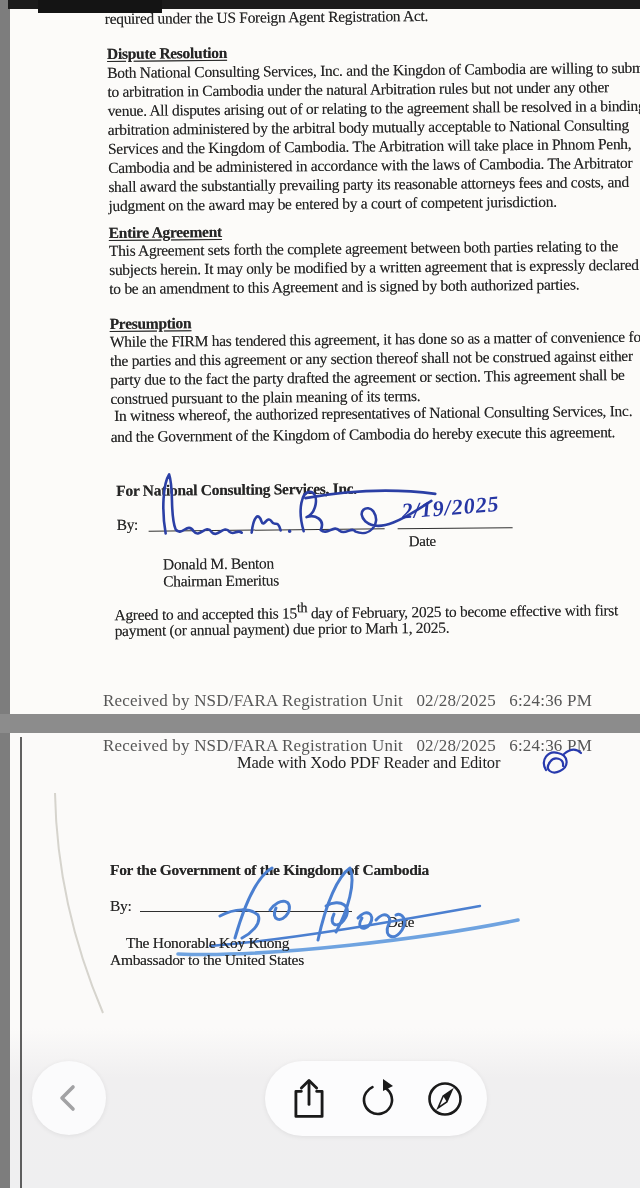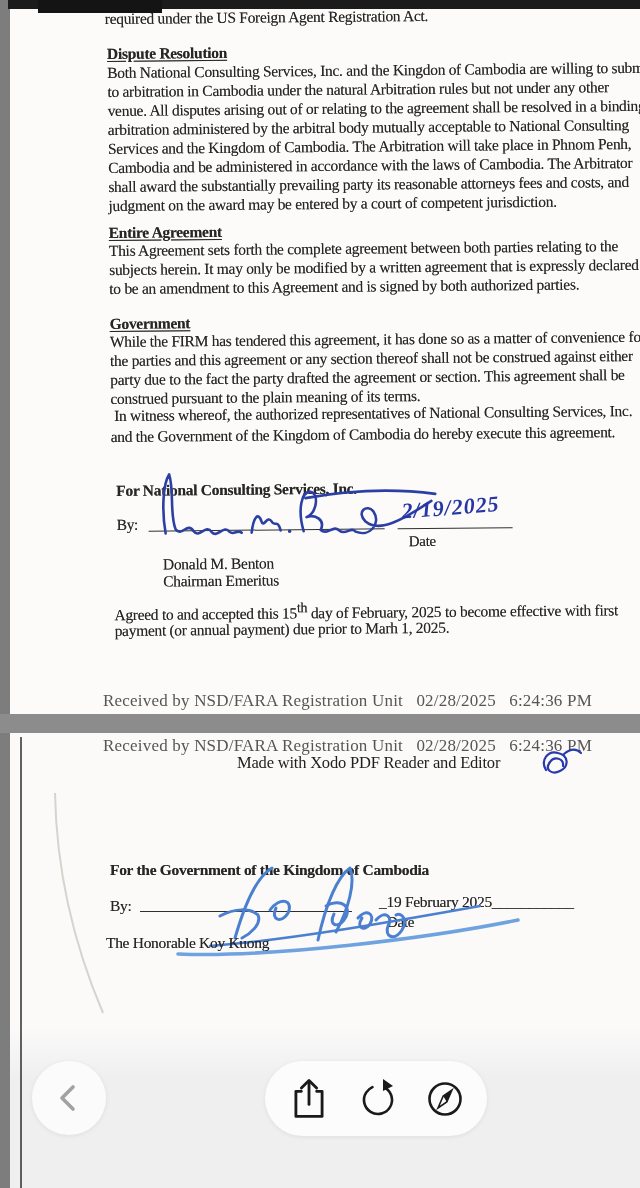--- a/index.html
+++ b/index.html
@@ -67,21 +67,21 @@
     <div class="tline" style="left:110px;top:140px">Services and the Kingdom of Cambodia. The Arbitration will take place in Phnom Penh,</div>
     <div class="tline" style="left:110px;top:159px">Cambodia and be administered in accordance with the laws of Cambodia. The Arbitrator</div>
     <div class="tline" style="left:110px;top:178px">shall award the substantially prevailing party its reasonable attorneys fees and costs, and</div>
     <div class="tline" style="left:110px;top:197px">judgment on the award may be entered by a court of competent jurisdiction.</div>
 
     <div class="tline thead" style="left:110px;top:224px">Entire Agreement</div>
     <div class="tline" style="left:110px;top:242px">This Agreement sets forth the complete agreement between both parties relating to the</div>
     <div class="tline" style="left:110px;top:261px">subjects herein. It may only be modified by a written agreement that is expressly declared</div>
     <div class="tline" style="left:110px;top:280px">to be an amendment to this Agreement and is signed by both authorized parties.</div>
 
-    <div class="tline thead" style="left:110px;top:315px">Government</div>
+    <div class="tline thead" style="left:110px;top:315px">Presumption</div>
     <div class="tline" style="left:110px;top:333px">While the FIRM has tendered this agreement, it has done so as a matter of convenience for</div>
     <div class="tline" style="left:110px;top:352px">the parties and this agreement or any section thereof shall not be construed against either</div>
     <div class="tline" style="left:110px;top:371px">party due to the fact the party drafted the agreement or section. This agreement shall be</div>
     <div class="tline" style="left:110px;top:390px">construed pursuant to the plain meaning of its terms.</div>
 
     <div class="tline" style="left:110px;top:407px"> In witness whereof, the authorized representatives of National Consulting Services, Inc.</div>
     <div class="tline" style="left:110px;top:428px">and the Government of the Kingdom of Cambodia do hereby execute this agreement.</div>
 
     <div class="tline tbold" style="left:115px;top:482px">For National Consulting Services, Inc.</div>
     <div class="tline" style="left:115px;top:516px">By:</div>
@@ -112,36 +112,36 @@
   <div class="xodo" style="left:237px;top:753px">Made with Xodo PDF Reader and Editor</div>
 
   <svg style="left:534px;top:746px" width="50" height="36" viewBox="0 0 50 36" fill="none" stroke="#2739ad" stroke-width="2.2" stroke-linecap="round">
     <path d="M12,24 C6,14 14,4 24,7 C34,9 36,20 26,25 C18,29 10,24 16,16 C20,10 30,12 29,20"></path>
     <path d="M30,8 C36,3 42,2 47,7"></path>
   </svg>
 
   <div class="tline tbold" style="left:110px;top:861px">For the Government of the Kingdom of Cambodia</div>
   <div class="tline" style="left:110px;top:897px">By:</div>
   <div class="sigline" style="left:140px;top:911px;width:212px"></div>
-  <div class="tline" style="left:379px;top:893px">_19 February 2025___________</div>
   <div class="tline" style="left:387px;top:914px;font-size:15px">Date</div>
 
   <svg style="left:150px;top:858px" width="380" height="102" viewBox="0 0 380 102" fill="none" stroke="#4b7fd0" stroke-width="3" stroke-linecap="round" stroke-linejoin="round">
     <path d="M85,80 C95,45 108,18 122,10"></path>
     <path d="M70,58 C85,50 100,50 108,57 C112,66 100,76 92,80"></path>
     <path d="M120,52 C130,38 144,42 138,55 C132,66 120,62 126,50"></path>
     <path d="M168,82 C176,45 188,18 200,10 C206,24 198,52 186,74"></path>
     <path d="M176,48 C190,40 204,48 194,62 C188,70 178,68 184,56"></path>
     <path d="M208,60 C216,50 226,56 220,66 C214,74 206,70 212,60"></path>
     <path d="M226,62 C234,52 244,58 238,68 C234,78 244,84 252,72 C258,62 252,54 246,57"></path>
     <path d="M60,88 C140,82 240,64 330,48" stroke-width="2.4"></path>
     <path d="M28,96 C120,100 280,80 368,62" stroke="#6fa3e0" stroke-width="3.6"></path>
   </svg>
 
-  <div class="tline" style="left:106px;top:934px">The Honorable Koy Kuong</div>
+  <div class="tline" style="left:126px;top:934px">The Honorable Koy Kuong</div>
+  <div class="tline" style="left:110px;top:951px">Ambassador to the United States</div>
 
   <div class="back-btn">
     <svg style="left:15px;top:15px" width="44" height="44" viewBox="0 0 44 44" fill="none" stroke="#a2a2a4" stroke-width="3.6" stroke-linecap="round" stroke-linejoin="round">
       <polyline points="26,11 15,22 26,33"></polyline>
     </svg>
   </div>
 
   <div class="pill">
     <div class="icon-btn" style="left:22px;top:14px">
       <svg width="44" height="48" viewBox="0 0 40 44" fill="none" stroke="#1a1a1a" stroke-width="2.6" stroke-linecap="round" stroke-linejoin="round">

